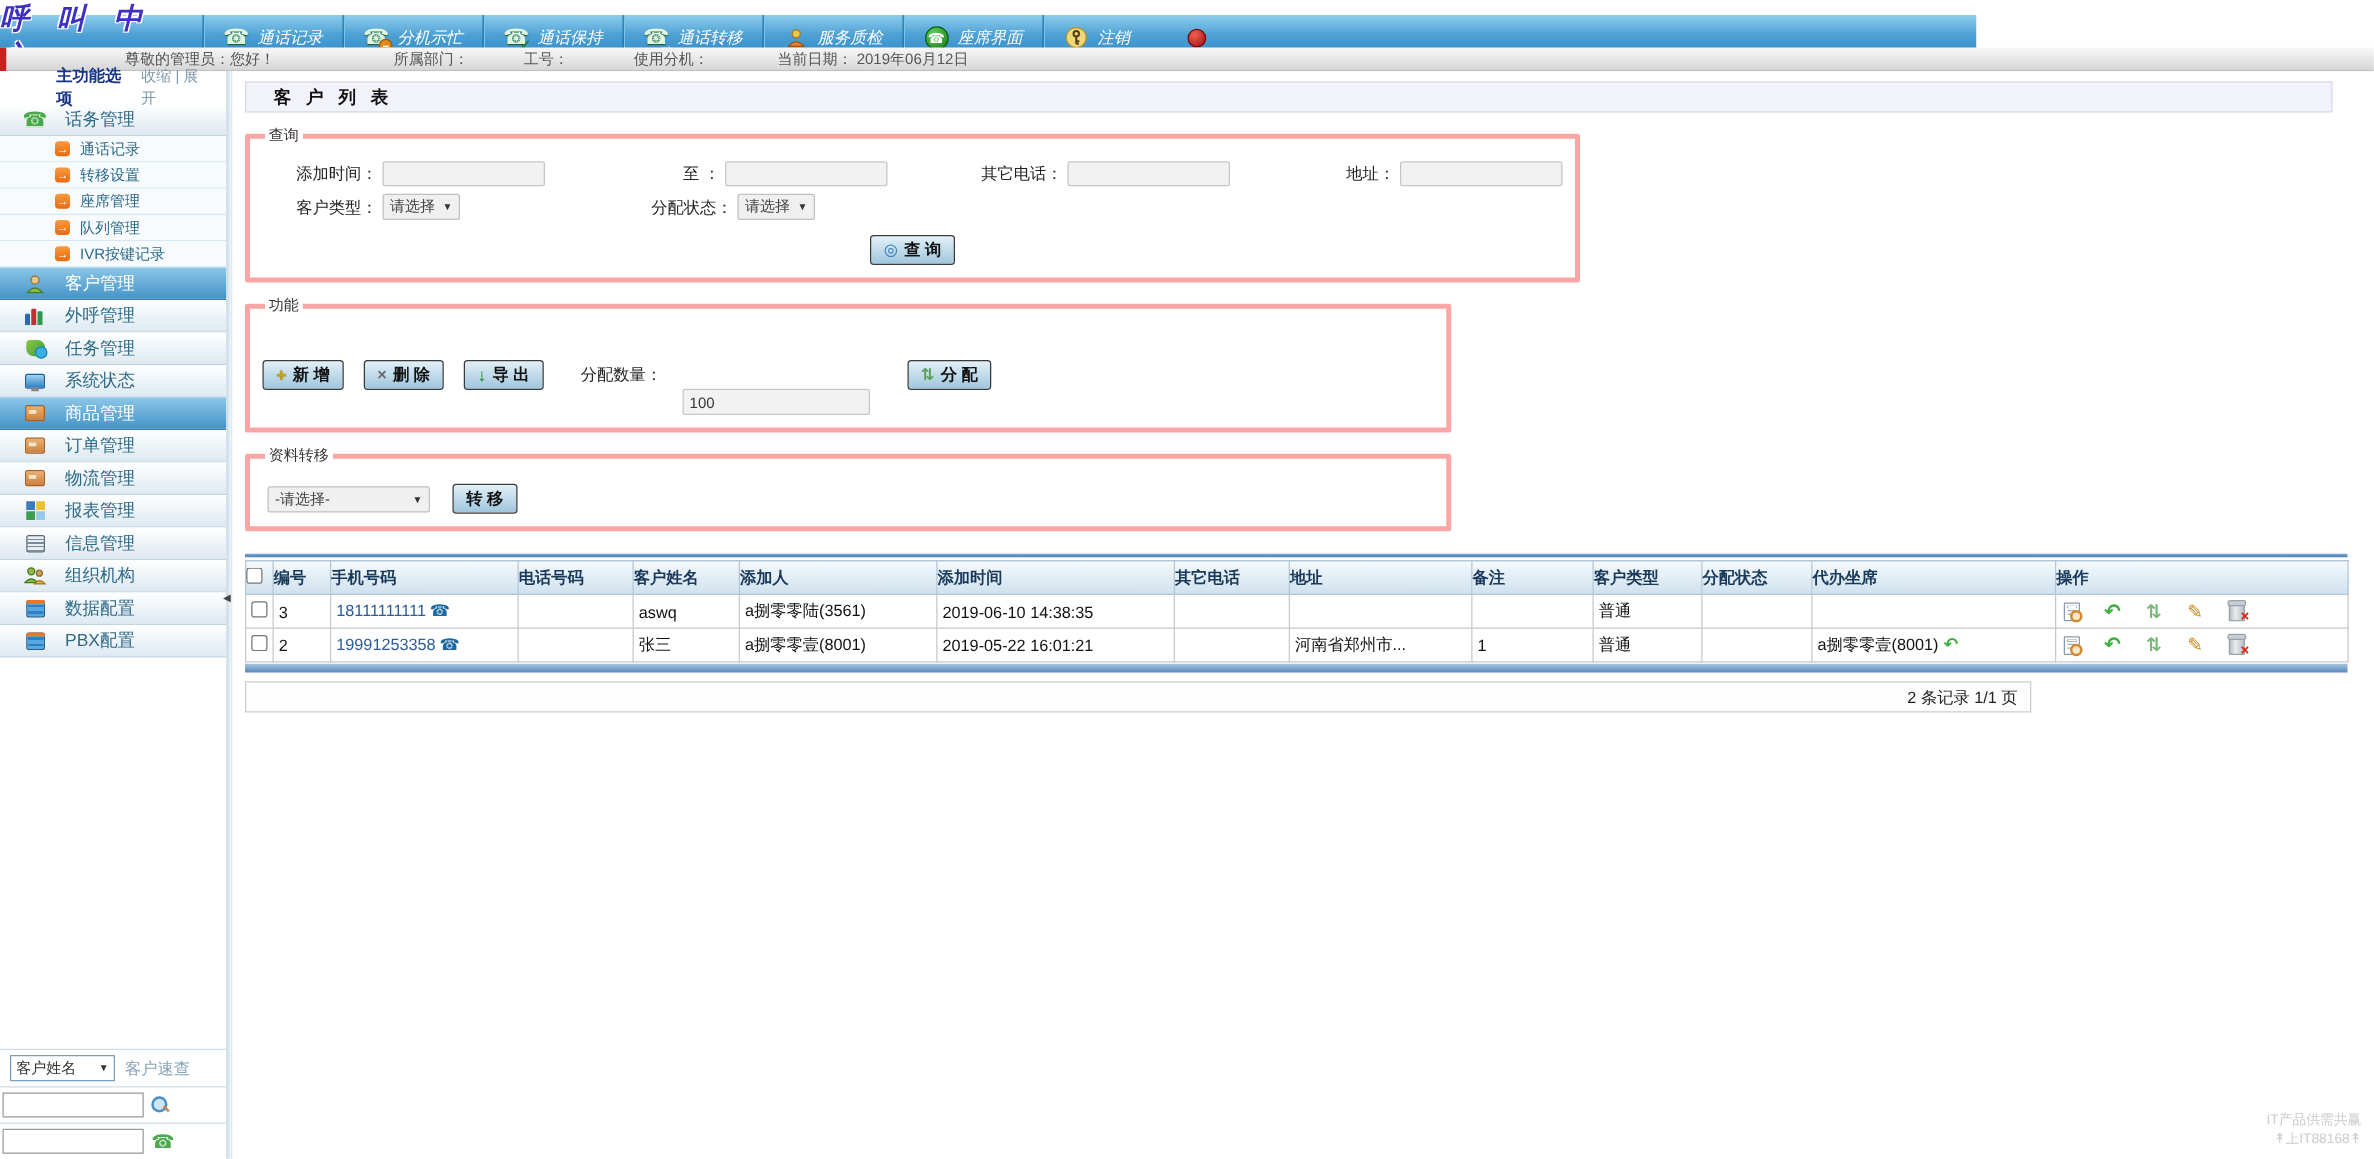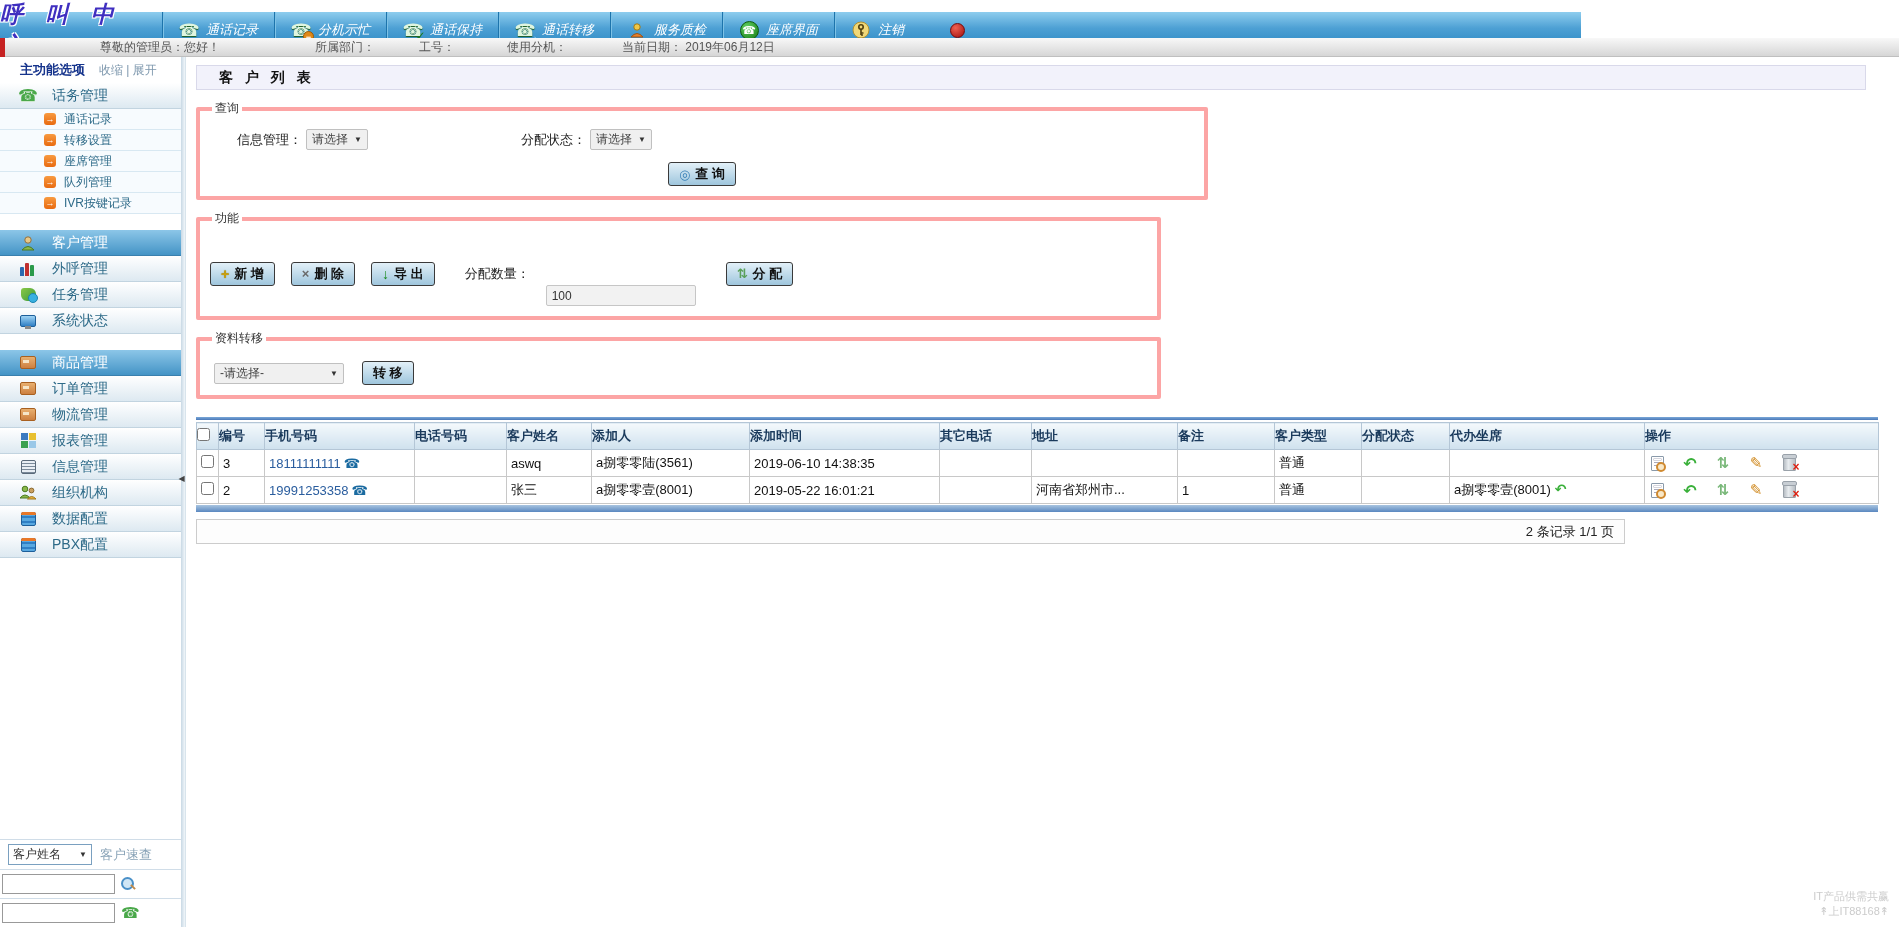--- a/index.html
+++ b/index.html
@@ -31,27 +31,27 @@
   #infobar { position:absolute; left:0; top:38px; width:1899px; height:19px;
     background:linear-gradient(#f8f8f8, #d6d6d6); border-bottom:1px solid #bfbfbf;
     display:flex; align-items:center; font-size:12px; color:#555; }
   #red-strip { width:5px; height:19px; background:#c62222; margin-right:95px; }
   #infobar span { margin-right:0; }
 
   
   #sidebar { position:absolute; left:0; top:57px; width:181px; height:870px; background:#fff; }
   #sidebar-divider { position:absolute; left:181px; top:57px; width:5px; height:870px;
     background:linear-gradient(90deg,#c8d8e4,#f0f6fa); border-right:1px solid #d8e4ec; }
-  .sb-header { height:26px; display:flex; align-items:center; padding:0 20px; font-size:13px; }
+  .sb-header { height:26px; display:flex; align-items:center; padding:0 20px; font-size:13px;margin-left:25px; }
   .sb-title { font-weight:bold; color:#16348c; }
   .sb-links { margin-left:14px; color:#7d97ad; font-size:12px; cursor:pointer; }
   .sb-item { height:26px; display:flex; align-items:center; padding-left:18px; gap:14px;
     background:linear-gradient(#ffffff,#dde9f1); border-bottom:1px solid #c2d4e0;
     font-size:14px; color:#2d6a88; cursor:pointer; }
-  .sb-item.sel { background:linear-gradient(#8cc6e8,#4494c6); color:#fff; border-bottom:1px solid #3a80ae;margin-top:16px; }
+  .sb-item.sel { background:linear-gradient(#8cc6e8,#4494c6); color:#fff; border-bottom:1px solid #3a80ae; }
   .sb-sub { height:21px; display:flex; align-items:center; padding-left:44px; gap:8px;
     background:#f7fbfe; border-bottom:1px solid #d8e8f2; font-size:12px; color:#2d6a88; cursor:pointer; }
   .sub-arrow { width:12px; height:12px; background:linear-gradient(#f89a40,#e86a10); border-radius:3px;
     color:#fff; font-size:9px; line-height:12px; text-align:center; font-weight:bold; }
   .sbi { width:20px; height:18px; display:inline-flex; align-items:center; justify-content:center; position:relative; }
   .sbi .glyph-phone { font-size:16px; color:#4aa84a; text-shadow:0 1px 0 #cfe8cf; }
   .icon-bars { width:16px; height:14px; display:flex; align-items:flex-end; gap:1px; }
   .icon-bars i { display:block; width:4px; border-radius:1px 1px 0 0; }
   .icon-bars i:nth-child(1){height:9px;background:#2a6ab0;} .icon-bars i:nth-child(2){height:13px;background:#c03030;} .icon-bars i:nth-child(3){height:11px;background:#2a9a4a;}
   .icon-task { width:15px; height:13px; background:linear-gradient(135deg,#8ac846,#3a9a3a); border-radius:3px 6px 3px 6px; position:relative; }
@@ -364,21 +364,34 @@
 <div id="sidebar-divider"></div>
 <div id="collapse-handle">◀</div>
 
 <div id="main">
 
   <div id="page-titlebar">客 户 列 表</div>
 
   <fieldset id="fs-query">
     <legend>查询</legend>
     <div class="f-row">
-      <span class="f-label">信息管理：</span>
+      <span class="f-label">添加时间：</span>
+      <input class="f-input" style="">
+      <span class="f-gap"></span>
+      <span class="f-label">至 ：</span>
+      <input class="f-input" style="">
+      <span class="f-gap"></span>
+      <span class="f-label">其它电话：</span>
+      <input class="f-input" style="">
+      <span class="f-gap2"></span>
+      <span class="f-label">地址：</span>
+      <input class="f-input" style="">
+    </div>
+    <div class="f-row">
+      <span class="f-label">客户类型：</span>
       <span class="sel-box">
         <span>请选择</span>
         <span class="caret">▼</span>
       </span>
       <span style="width:126px"></span>
       <span class="f-label">分配状态：</span>
       <span class="sel-box">
         <span>请选择</span>
         <span class="caret">▼</span>
       </span>

